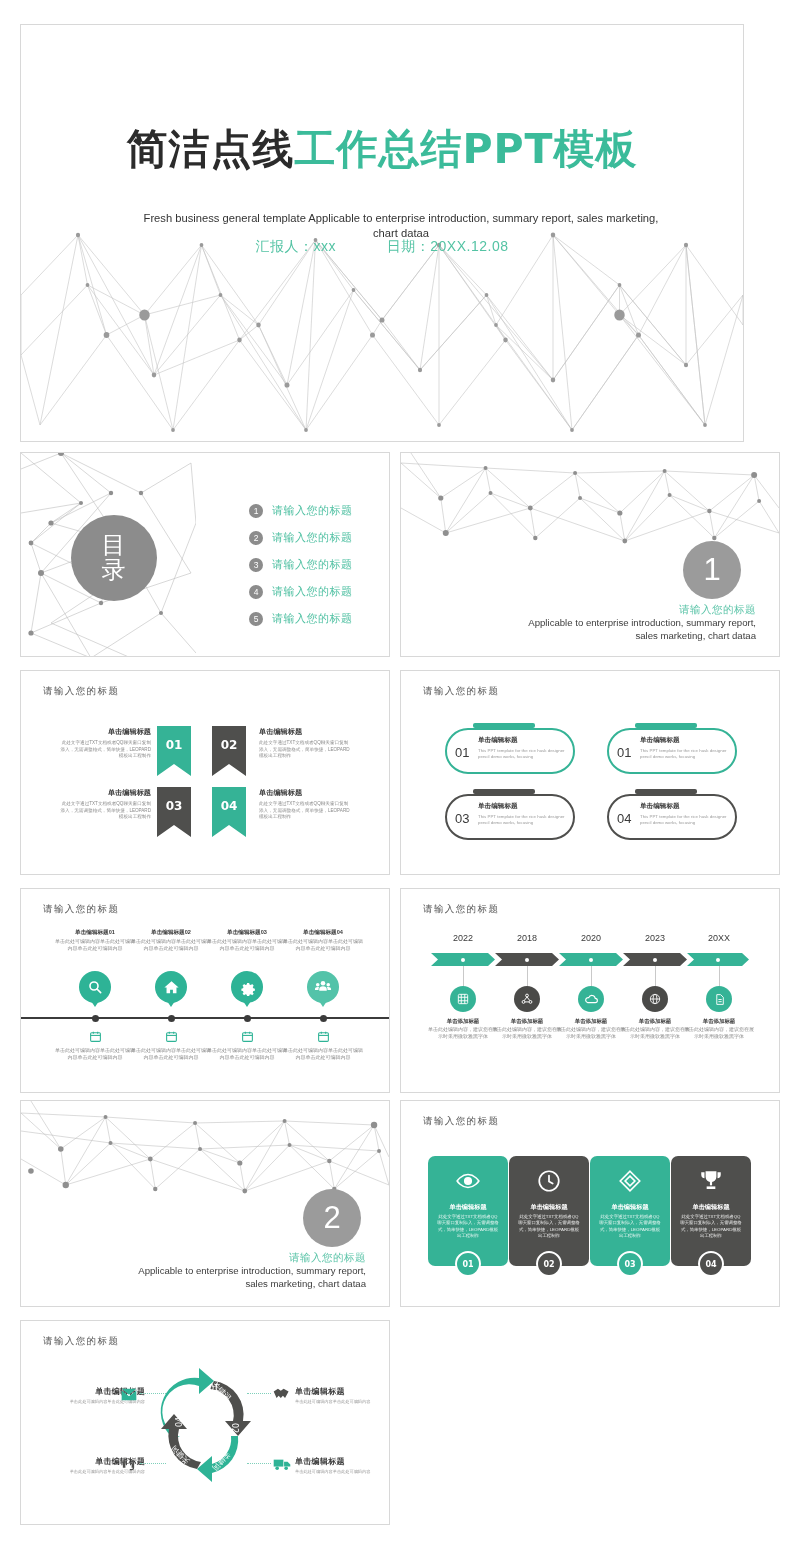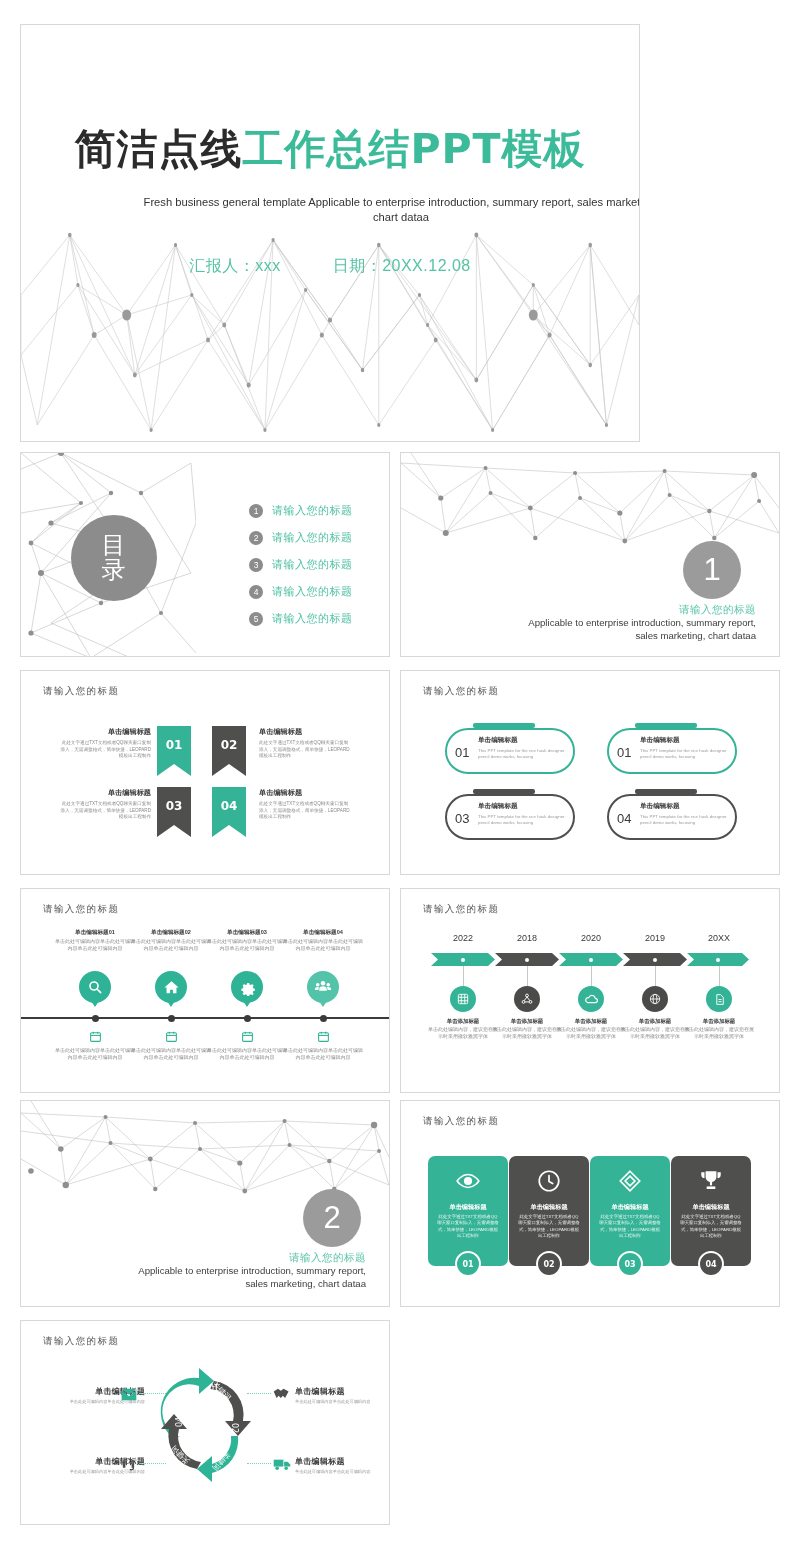--- a/index.html
+++ b/index.html
@@ -19,37 +19,37 @@
     border: 1px solid #d8d8d8;
     overflow: hidden;
   }
   .slide-inner { position: absolute; inset: 0; overflow: hidden; }
 
   
   .net { position: absolute; left: 0; width: 100%; pointer-events: none; }
   .net svg { display: block; width: 100%; height: 100%; }
 
   
-  #slide-title { left: 20px; top: 24px; width: 620px; height: 418px; text-decoration: underline; }
+  #slide-title { left: 20px; top: 24px; width: 724px; height: 418px; text-decoration: underline; }
   .title-main {
     position: absolute; top: 97px; left: 0; width: 100%;
     text-align: center; white-space: nowrap;
     font-size: 41px; font-weight: 700; letter-spacing: 1px;
     font-family: "DejaVu Sans", "Liberation Sans", sans-serif;
   }
   .title-main .t-dark { color: #2b2b2b; }
   .title-main .t-teal { color: #3bbb9a; }
   .title-sub {
-    position: absolute; top: 170px; left: 110px; width: 540px;
+    position: absolute; top: 186px; left: 110px; width: 540px;
     text-align: center; color: #333; font-size: 11.2px; line-height: 15px;
     font-family: "Liberation Sans", sans-serif;
   }
   .title-meta {
     position: absolute; top: 213px; left: 0; width: 100%;
-    text-align: center; color: #54c3a4; font-size: 16px; letter-spacing: .5px; margin-top: 18px;
+    text-align: center; color: #54c3a4; font-size: 14px; letter-spacing: .5px;
   }
   .title-meta span { display: inline-block; }
   .title-meta .gap { width: 42px; }
 
   
   #slide-toc { left: 20px; top: 452px; width: 370px; height: 205px; }
   .toc-circle {
     position: absolute; left: 50px; top: 62px; width: 86px; height: 86px;
     border-radius: 50%; background: #8c8c8c; color: #fff;
     display: flex; flex-direction: column; align-items: center; justify-content: center;
@@ -620,21 +620,21 @@
       <div class="yr-circ teal" style="left:177px;">
         <svg width="15" height="15" viewBox="0 0 24 24" fill="none" stroke="#fff" stroke-width="1.8">
             <path d="M6 17h12a3.4 3.4 0 0 0 0-6.8 5.4 5.4 0 0 0-10.4-1.2A3.6 3.6 0 0 0 6 17Z"></path>
           </svg>
       </div>
       <div class="yr-text" style="left:153px;">
         <div class="h">单击添加标题</div>
         <div class="p">单击此处编辑内容，建议您在展示时采用微软雅黑字体</div>
       </div>
 
-      <div class="yr-label" style="left:222px;">2019</div>
+      <div class="yr-label" style="left:222px;">2023</div>
       <div class="yr-chev gray" style="left:222px;top:64px;">
           <div class="sh"></div>
           <div class="pin"></div>
         </div>
       <div class="yr-stem" style="left:254px;"></div>
       <div class="yr-circ gray" style="left:241px;">
         <svg width="14" height="14" viewBox="0 0 24 24" fill="none" stroke="#fff" stroke-width="1.5">
             <circle cx="12" cy="12" r="8"></circle>
             <ellipse cx="12" cy="12" rx="3.4" ry="8"></ellipse>
             <line x1="4" y1="12" x2="20" y2="12"></line>

